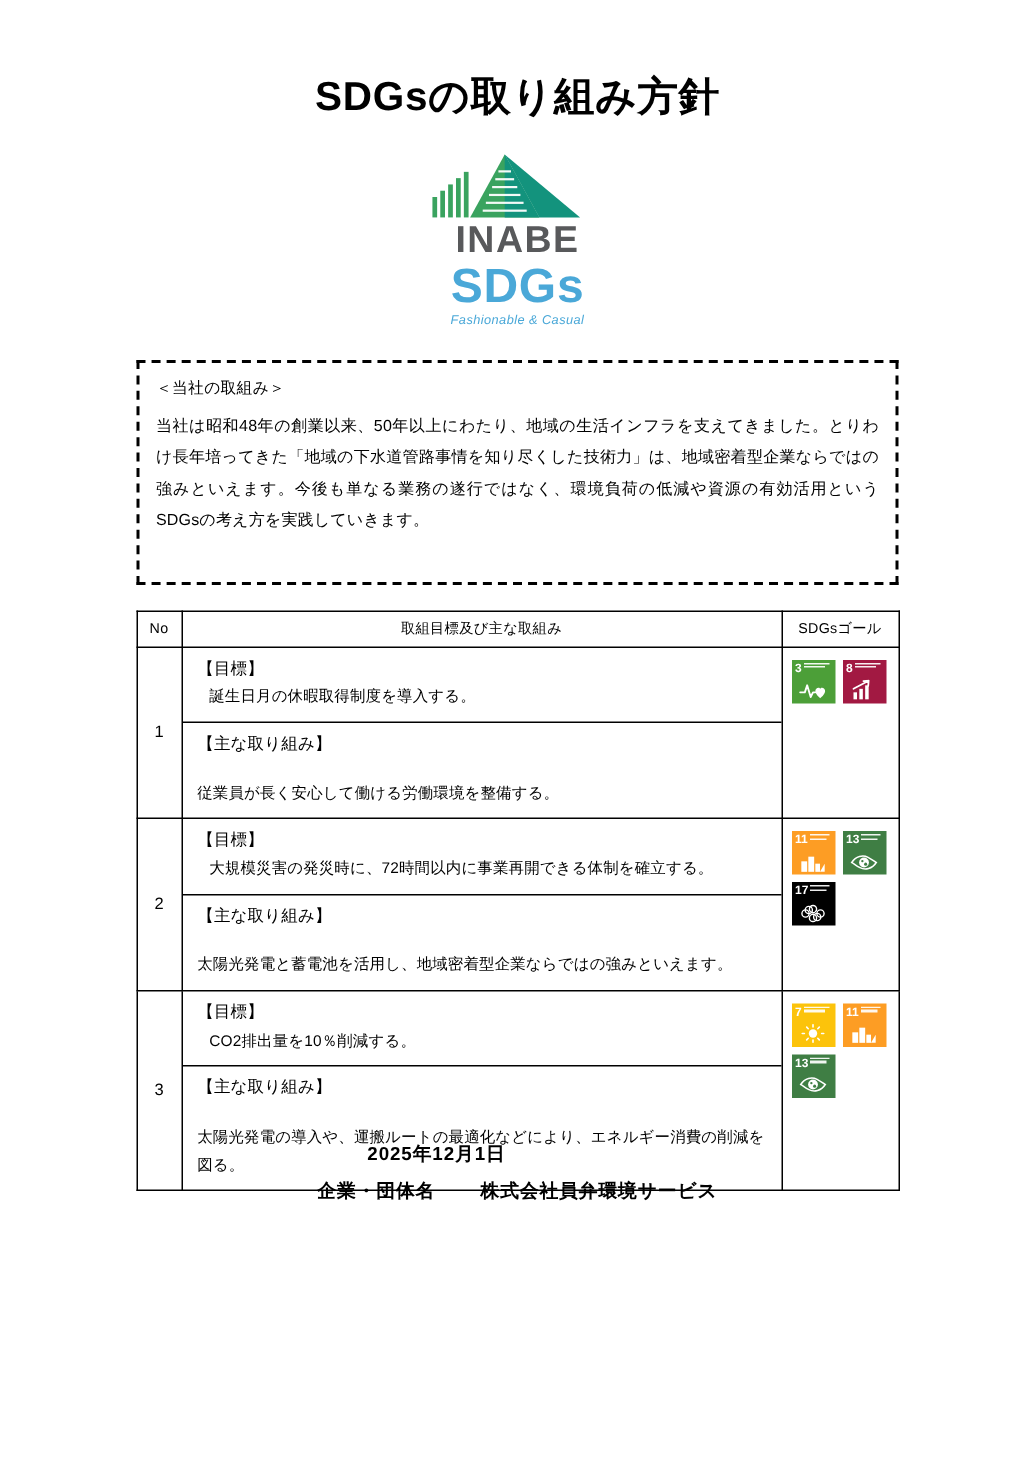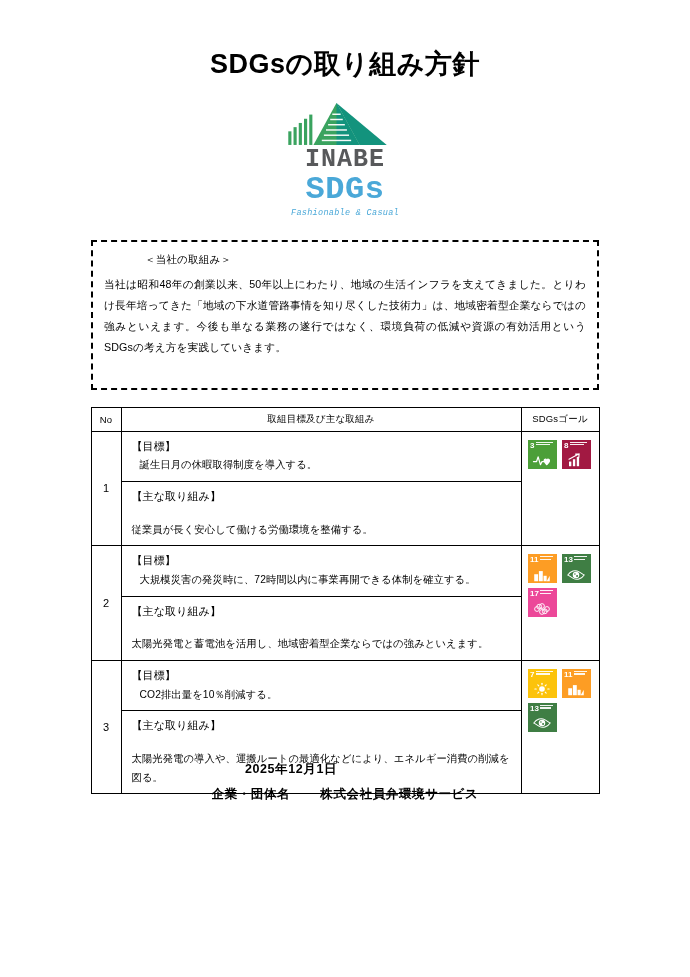--- a/index.html
+++ b/index.html
@@ -32,21 +32,20 @@
     padding-top: 48px;
     line-height: 1.2;
     color: #000;
   }
 
   
   .logo-wrap {
     margin-top: 22px;
     display: flex;
     justify-content: center;
-    font-family: Liberation Mono, monospace;
   }
   .logo {
     width: 132px;
     text-align: center;
   }
   .logo-mark {
     height: 44px;
     display: block;
     margin: 0 auto;
   }
@@ -91,21 +90,20 @@
     min-height: 150px;
     box-sizing: border-box;
     border: 2px dashed #000;
     padding: 9px 11px 10px 11px;
   }
   .note-heading {
     font-size: 10.5px;
     line-height: 1.6;
     margin-bottom: 7px;
     letter-spacing: 0.2px;
-    margin-left: 41px;
   }
   .note-body {
     font-size: 10.7px;
     line-height: 1.95;
     text-align: justify;
     letter-spacing: 0.1px;
   }
 
   
   table.sdg-table {
@@ -351,21 +349,21 @@
                   <i class="w1"></i>
                   <i class="w2"></i>
                 </span>
                 <svg xmlns="http://www.w3.org/2000/svg" viewBox="0 0 24 18" class="glyph">
                   <path d="M1.5 9 C5 3.5 11 2.2 15.5 4.6 C19 6.4 21 8.4 22.5 9 C19 14.5 13 15.8 8.5 13.4 C5 11.6 3 9.6 1.5 9 Z" fill="none" stroke="#fff" stroke-width="1.3"></path>
                   <circle cx="12" cy="9" r="4.2" fill="#fff"></circle>
                   <circle cx="10.6" cy="7.8" r="1" fill="#3F7E44"></circle>
                   <circle cx="13.4" cy="10.4" r="1.3" fill="#3F7E44"></circle>
                 </svg>
               </div>
-              <div class="sdg-tile" style="background: #ec4899;">
+              <div class="sdg-tile" style="background: #000000;">
                 <span class="tnum">17</span>
                 <span class="tcap">
                   <i class="w1"></i>
                   <i class="w2"></i>
                 </span>
                 <svg xmlns="http://www.w3.org/2000/svg" viewBox="0 0 24 18" class="glyph">
                   <g fill="none" stroke="#fff" stroke-width="1.2">
                     <circle cx="12" cy="5.2" r="3.1"></circle>
                     <circle cx="12" cy="12.8" r="3.1"></circle>
                     <circle cx="5.6" cy="9" r="3.1"></circle>

